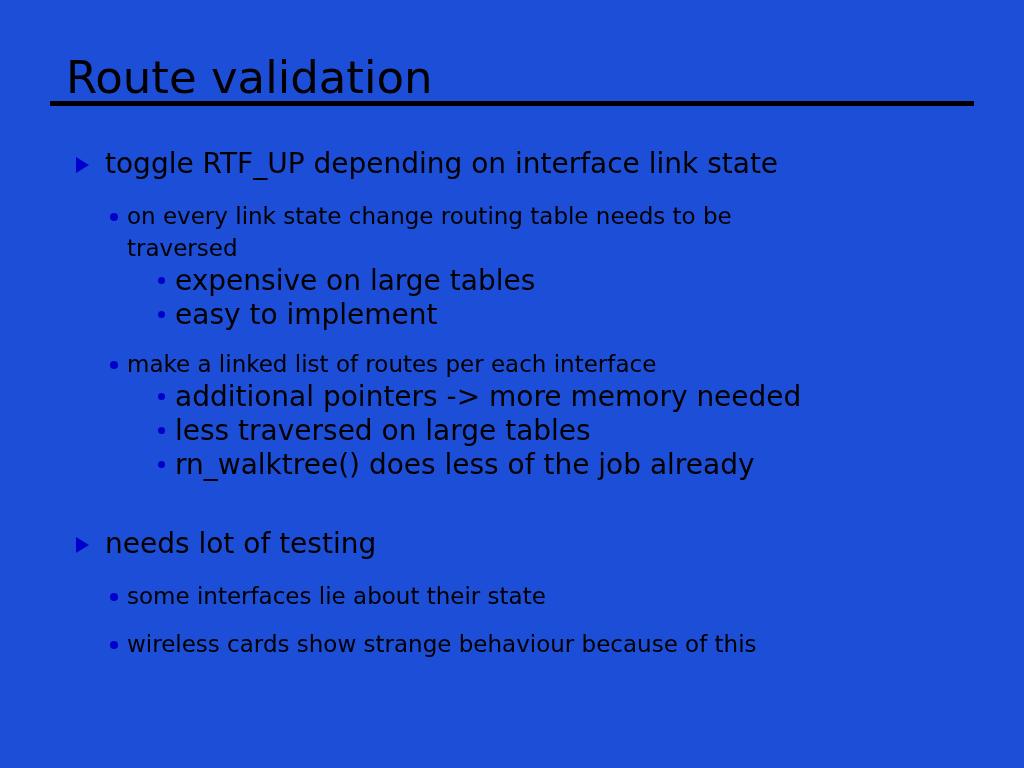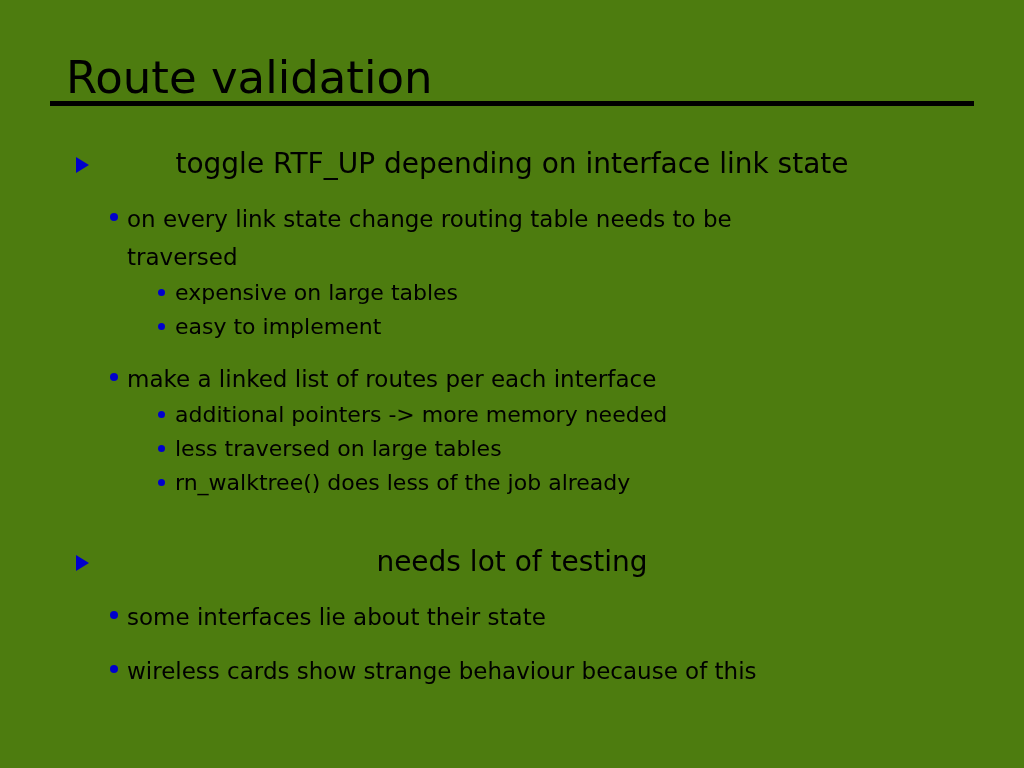--- a/index.html
+++ b/index.html
@@ -12,21 +12,21 @@
     height: 768px;
     font-family: "DejaVu Sans", sans-serif;
     color: #000000;
     overflow: hidden;
     position: relative;
   }
 
   .slide {
     position: absolute;
     inset: 0;
-    background: #4d7c0f;
+    background: #1d4ed8;
   }
 
   
   .slide-title {
     position: absolute;
     left: 66px;
     top: 52px;
     font-size: 45px;
     line-height: 52px;
     font-weight: 400;
@@ -62,22 +62,22 @@
   }
 
   .item .text {
     display: block;
     color: #000000;
     white-space: pre-wrap;
   }
 
   
   .lvl1 {
+    padding-left: 105px;
     margin-bottom: 2px;
-    text-align: center;
   }
   .lvl1 .text {
     font-size: 28px;
     line-height: 40px;
   }
   .lvl1 .bullet {
     left: 76px;
     top: 13px;
     width: 0;
     height: 0;
@@ -86,40 +86,40 @@
     border-left: 13px solid #0000CC;
   }
 
   
   .lvl2 {
     padding-left: 127px;
     margin-bottom: 0px;
   }
   .lvl2 .text {
     font-size: 23px;
-    line-height: 38px;
+    line-height: 32px;
     text-indent: 0;
     margin-top: 16px;
   }
   .lvl2 .bullet {
     left: 110px;
     top: 13px;
     width: 8px;
     height: 8px;
     border-radius: 50%;
     background: #0000CC;
   }
 
   
   .lvl3 {
     padding-left: 175px;
     margin-bottom: 0px;
   }
   .lvl3 .text {
-    font-size: 22px;
+    font-size: 28px;
     line-height: 34px;
   }
   .lvl3 .bullet {
     left: 158px;
     top: 13px;
     width: 7px;
     height: 7px;
     border-radius: 50%;
     background: #0000CC;
   }

